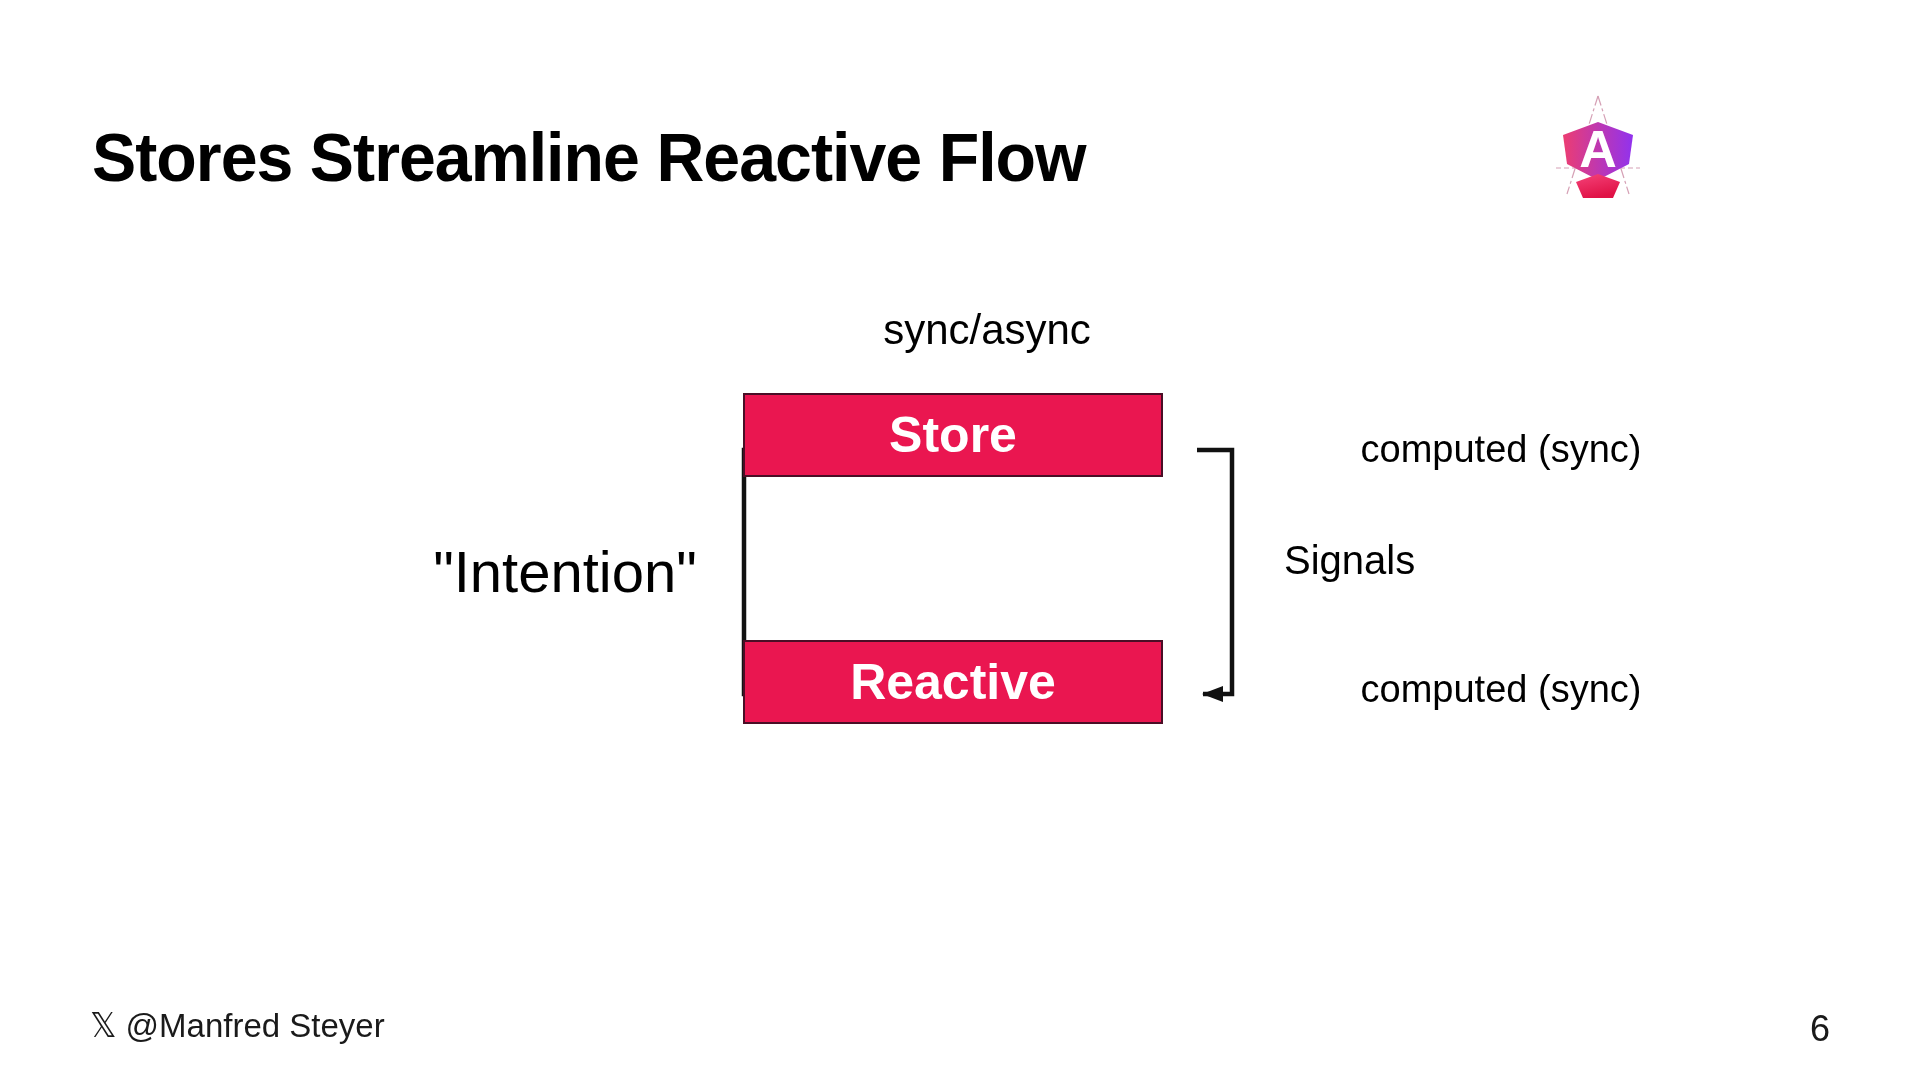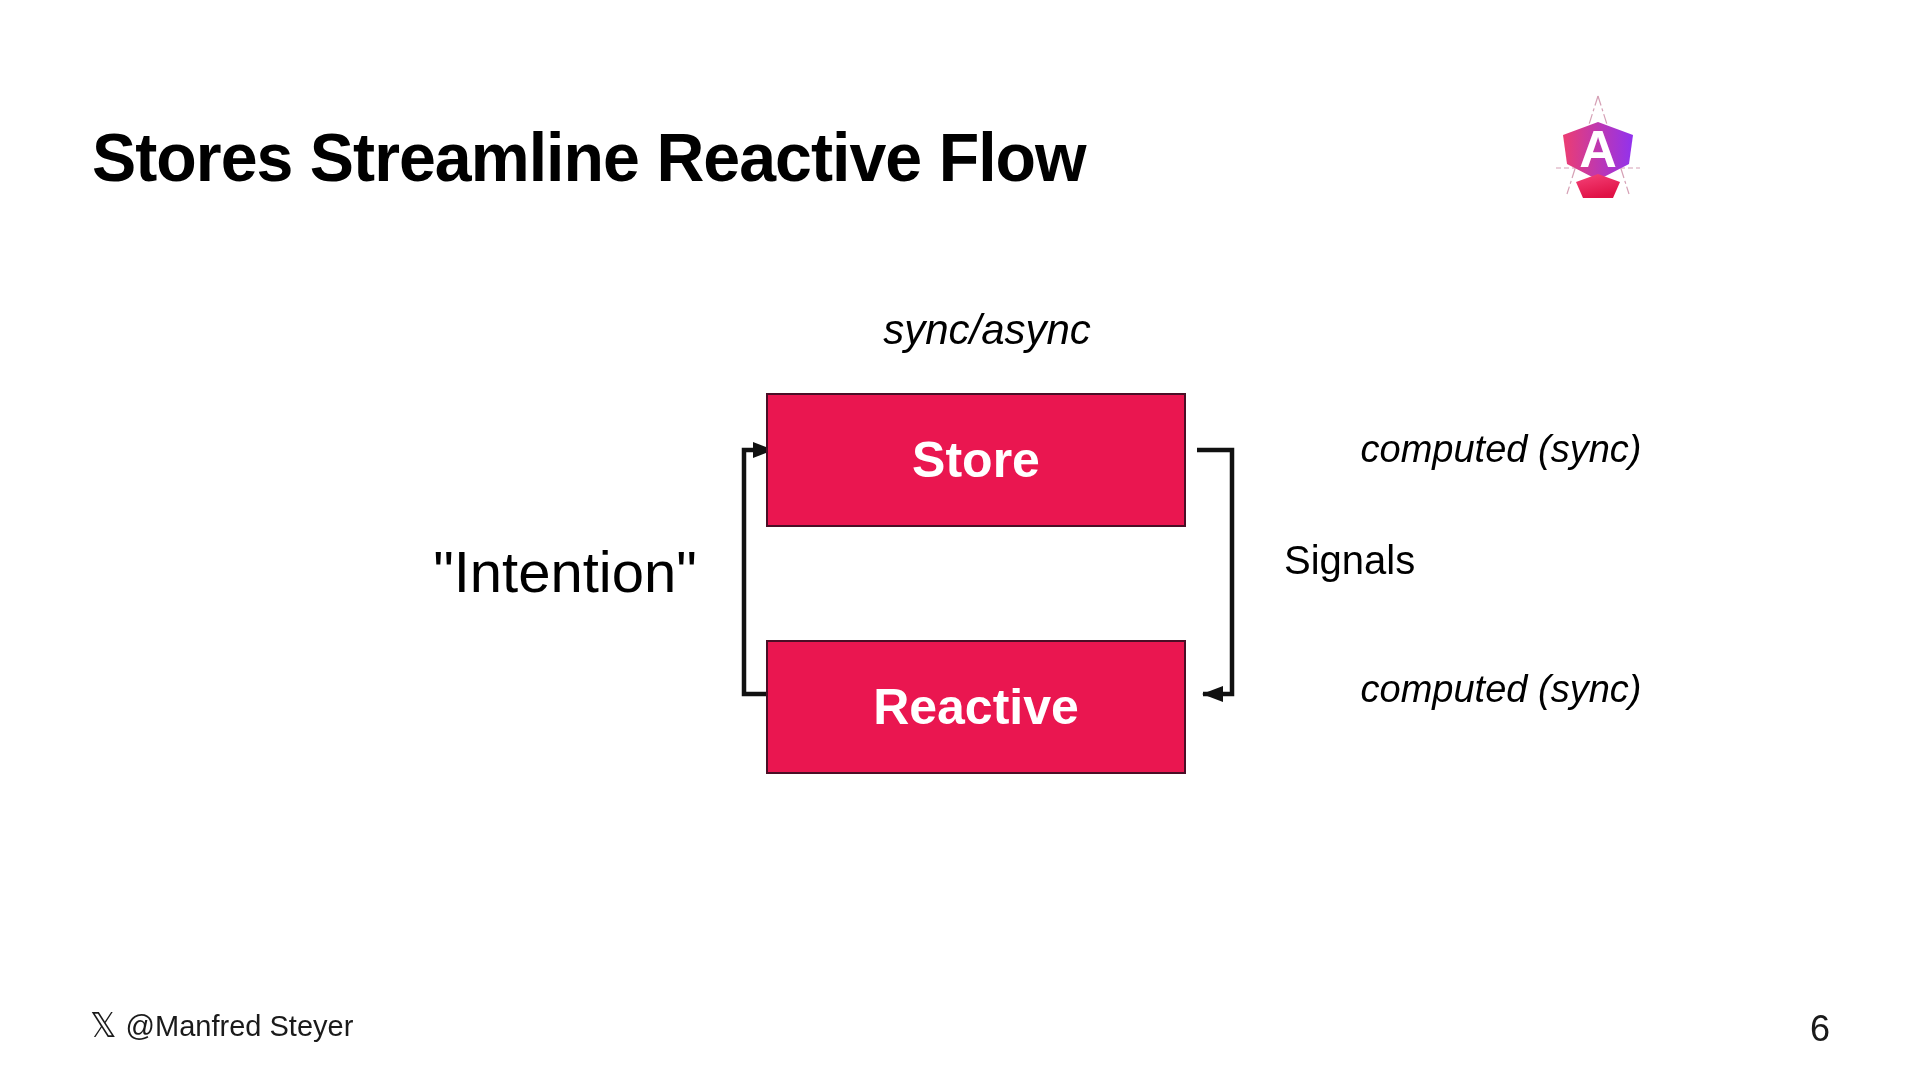--- a/index.html
+++ b/index.html
@@ -19,40 +19,40 @@
   }
   
   .logo{position:absolute;left:1552px;top:88px;width:300px;height:120px;}
   .logo-mark{position:absolute;left:0;top:0;}
   .logo-text{position:absolute;left:88px;top:24px;width:204px;text-align:center;color:var(--logo_text,#1d1d1b);}
   .logo-top{font-size:17px;font-weight:400;letter-spacing:5px;padding-left:5px;line-height:20px;}
   .logo-bottom{font-size:29px;font-weight:700;letter-spacing:0.5px;line-height:30px;margin-top:2px;}
   
   .arrows{position:absolute;left:0;top:0;pointer-events:none;}
   .box{
-    position:absolute;left:766px;width:420px;height:134px;
+    position:absolute;left:743px;width:420px;height:84px;
     background:var(--box_fill,#EA1650);
     border:2.5px solid var(--box_border,#4A0E26);
     box-sizing:border-box;
     display:flex;align-items:center;justify-content:center;
   }
   .box span{color:#fff;font-size:50px;font-weight:700;}
   .box.store{top:393px;}
   .box.component{top:640px;}
   .lbl{position:absolute;white-space:nowrap;color:var(--text,#000);}
-  .sync-label{left:777px;width:420px;top:306px;font-size:42px;font-style:italic;text-align:center;}
+  .sync-label{left:777px;width:420px;top:306px;font-size:42px;text-align:center;}
   .intention-label{left:375px;width:380px;top:538px;font-size:58px;text-align:center;}
   .signals-label{left:1284px;top:538px;font-size:40px;}
-  .computed-label{left:1336px;width:330px;font-size:38px;font-style:italic;text-align:center;}
+  .computed-label{left:1336px;width:330px;font-size:38px;text-align:center;}
   .computed-top{top:428px;}
   .computed-bottom{top:668px;}
   
   .footer{position:absolute;left:90px;top:1006px;display:flex;align-items:center;gap:9px;}
   .x-icon{font-family:"DejaVu Sans",sans-serif;font-size:33px;line-height:40px;color:#1a1a1a;}
-  .x-handle{font-size:29px;line-height:40px;color:#1a1a1a;}
+  .x-handle{font-size:33px;line-height:40px;color:#1a1a1a;}
   .page-number{position:absolute;left:1800px;top:1008px;width:40px;text-align:center;font-size:36px;color:#1a1a1a;}
 </style>
 </head>
 <body>
 
 <div class="slide">
 
   <h1 class="title">Stores Streamline Reactive Flow</h1>
 
   <div class="logo">

